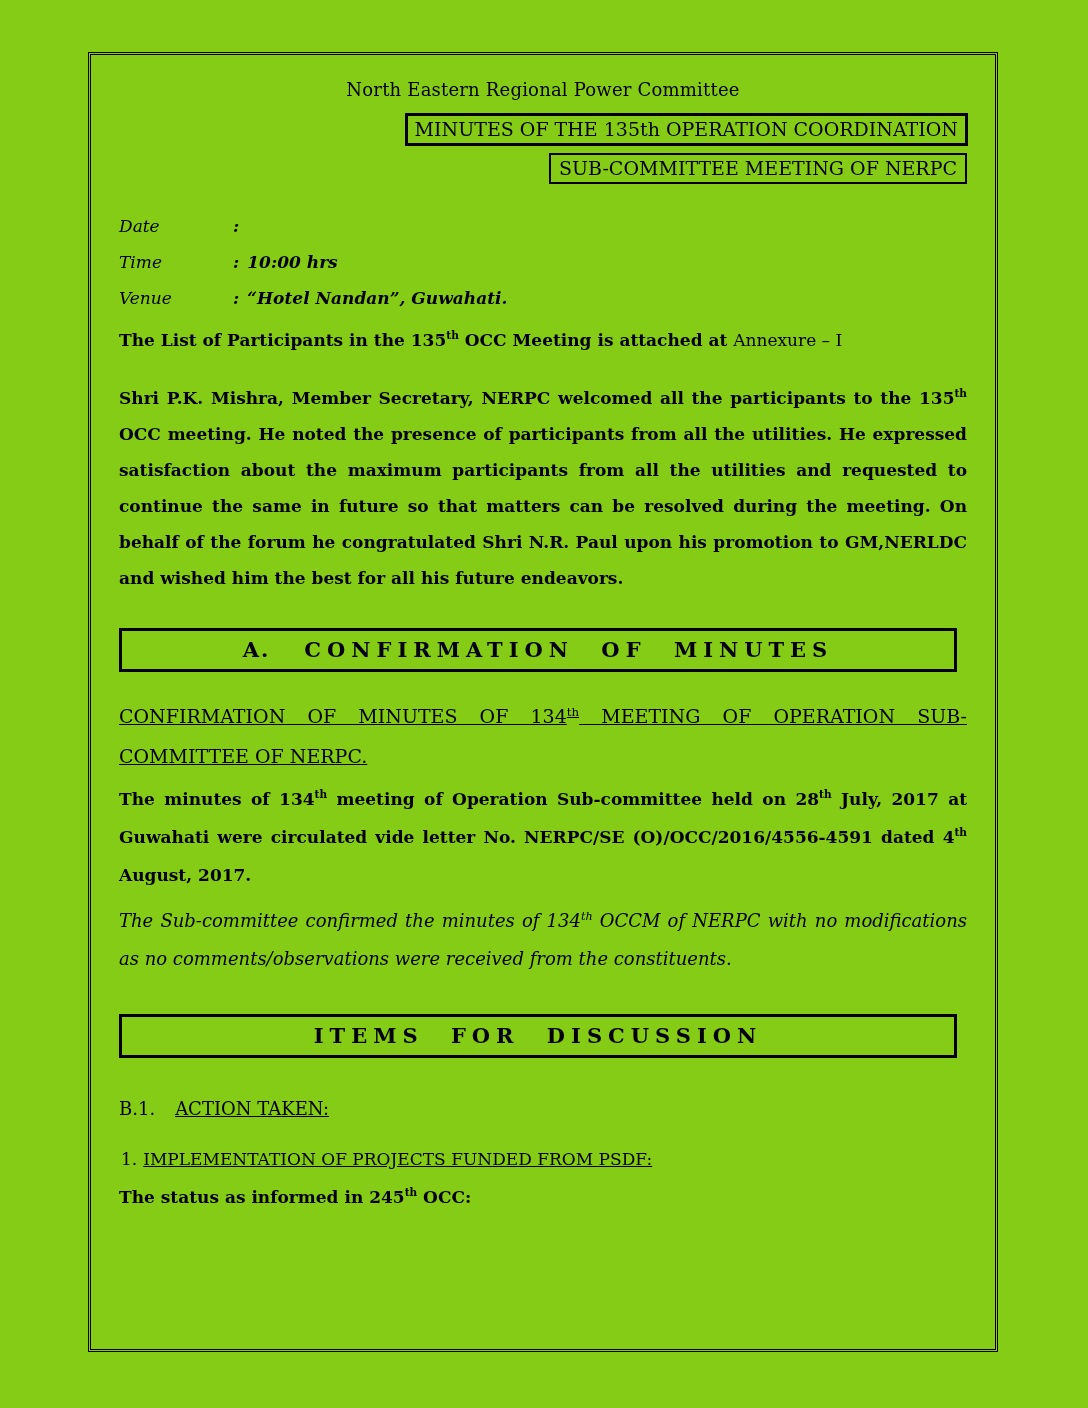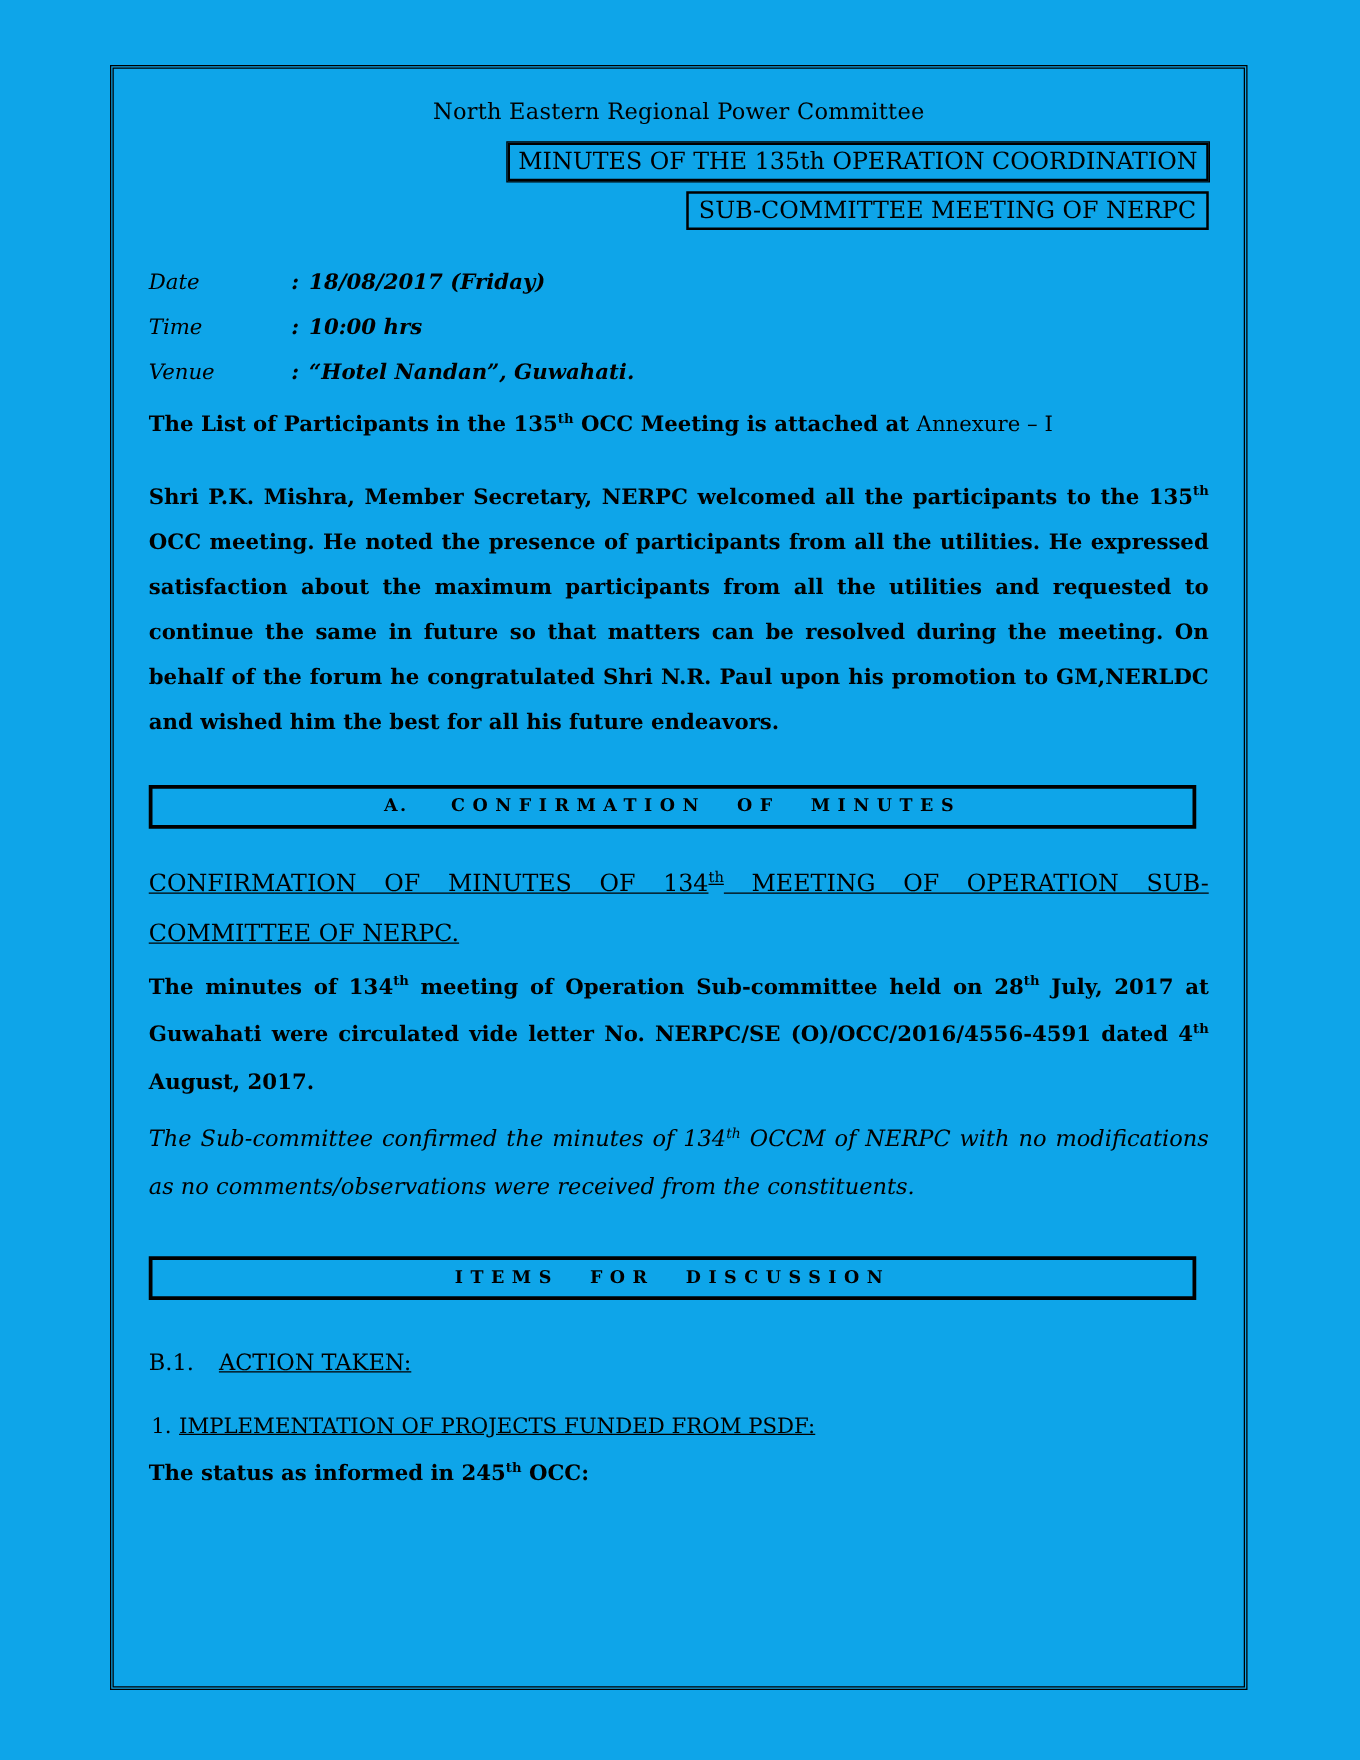--- a/index.html
+++ b/index.html
@@ -1,20 +1,20 @@
 <!DOCTYPE html>
 <html><head>
 <meta charset="utf-8">
 <style>
   html, body { margin: 0; padding: 0; background: #ffffff; }
   .canvas {
     position: relative;
     width: 1088px;
     height: 1408px;
-    background: #0ea5e9;
+    background: #84cc16;
     font-family: "DejaVu Serif", serif;
     color: #000000;
   }
   .page-frame {
     position: absolute;
     left: 88px;
     top: 52px;
     width: 910px;
     height: 1300px;
     border: 3px double #000000;
@@ -60,21 +60,21 @@
   }
   .para.bold { font-weight: bold; }
   .welcome-para { margin-top: 28px; }
   .agenda-para { margin-top: 14px; }
   .section-box {
     margin-top: 32px;
     margin-right: 10px;
     border: 3px solid #000000;
     text-align: center;
     font-weight: bold;
-    font-size: 14px;
+    font-size: 21px;
     padding: 6px 4px 7px 4px;
   }
   .section-box .sec-index { margin-right: 34px; letter-spacing: 2px; }
   .section-box .sec-title { letter-spacing: 6px; word-spacing: 14px; }
   .conf-heading {
     margin-top: 24px;
     font-size: 19px;
     line-height: 40px;
     text-align: justify;
   }
@@ -109,21 +109,20 @@
       <span class="boxed-line1">MINUTES OF THE 135th OPERATION COORDINATION</span>
     </div>
     <div class="boxed-line-wrap">
       <span class="boxed-line2">SUB-COMMITTEE MEETING OF NERPC</span>
     </div>
 
     <div class="meta-block">
       <div class="meta-row">
         <span class="meta-label">Date</span>
         <span class="meta-sep">:</span>
-        <span class="meta-value">18/08/2017 (Friday)</span>
       </div>
       <div class="meta-row">
         <span class="meta-label">Time</span>
         <span class="meta-sep">:</span>
         <span class="meta-value">10:00 hrs</span>
       </div>
       <div class="meta-row">
         <span class="meta-label">Venue</span>
         <span class="meta-sep">:</span>
         <span class="meta-value">“Hotel Nandan”, Guwahati.</span>

